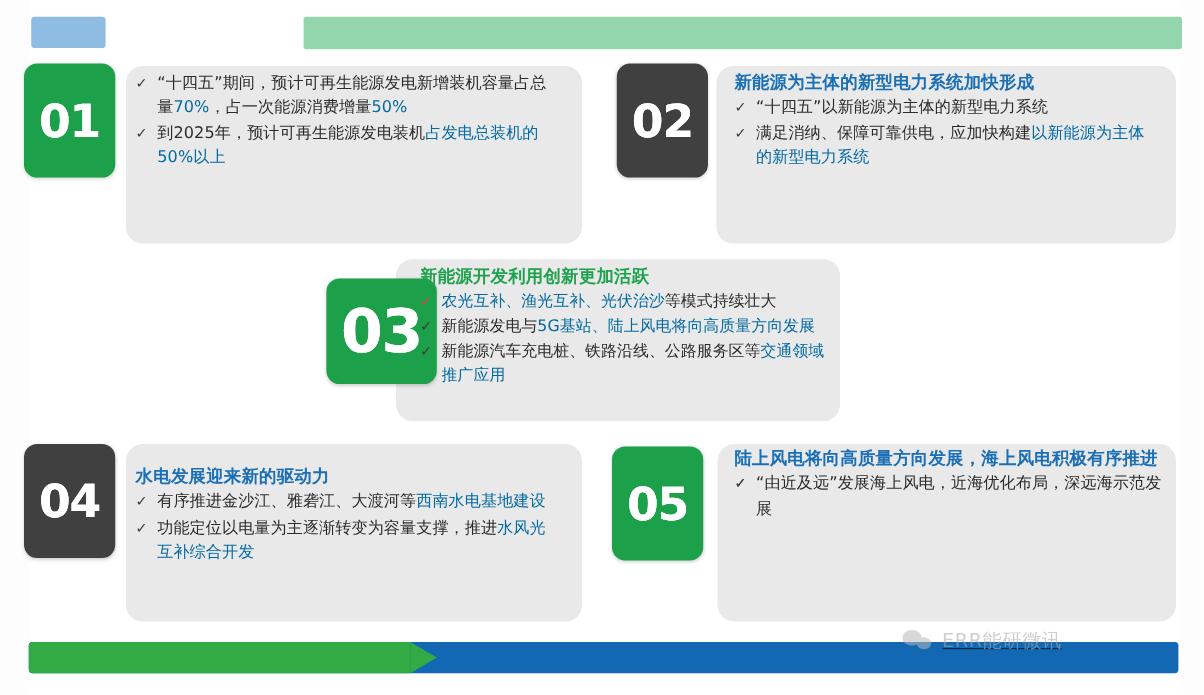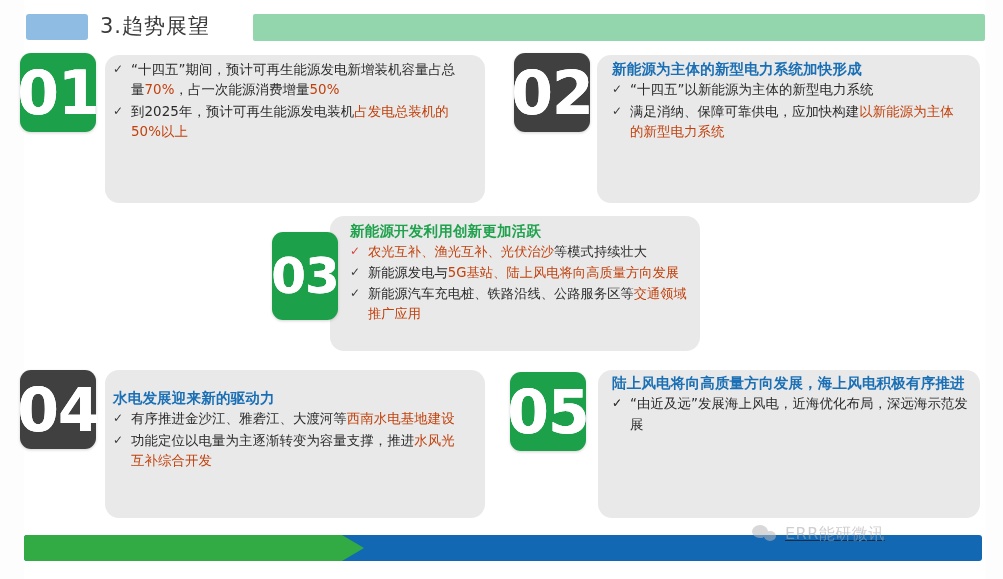--- a/index.html
+++ b/index.html
@@ -42,35 +42,35 @@
   }
   .card.c1{ left:105px;  top:55px;  width:380px; height:148px; }
   .card.c2{ left:597px;  top:55px;  width:383px; height:148px; }
   .card.c3{ left:330px;  top:216px; width:370px; height:135px; }
   .card.c4{ left:105px;  top:370px; width:380px; height:148px; }
   .card.c5{ left:598px;  top:370px; width:382px; height:148px; }
 
   
   .badge{
     position:absolute;
-    width:76px; height:79px;
+    width:76px; height:95px;
     border-radius:11px;
     display:flex; align-items:center; justify-content:center;
     font-family:"DejaVu Sans","Liberation Sans",sans-serif;
-    font-size:60px; font-weight:700; color:#ffffff;
+    font-size:38px; font-weight:700; color:#ffffff;
     letter-spacing:-1px;
     line-height:1;
     box-shadow:0 1px 3px rgba(0,0,0,.18);
     z-index:5;
   }
   .badge.green{ background:#1CA04A; }
   .badge.blue { background:#404040; }
   .badge.b1{ left:20px;  top:53px;  }
   .badge.b2{ left:514px; top:53px;  }
-  .badge.b3{ left:272px; top:232px; width:66px; height:88px; font-size:50px;}
+  .badge.b3{ left:272px; top:232px; width:92px; height:88px; font-size:50px;}
   .badge.b4{ left:20px;  top:370px; }
   .badge.b5{ left:510px; top:372px;text-align:center; }
 
   .badge span{
     display:block;
     -webkit-text-stroke:0px;
     text-shadow:
        0 0 0 #fff;
   }
 
@@ -95,21 +95,21 @@
     color:#2B2B2B;
     padding-left:18px;
     margin-bottom:1px;
     letter-spacing:.1px;
   }
   ul.bl li .ck{
     position:absolute; left:0px; top:0px;
     font-size:12px; color:#3a3a3a;
   }
   ul.bl li.ck-red .ck{ color:#D94040; }
-  .hl{ color:#c2410c; }
+  .hl{ color:#0369a1; }
 
   
   .tx1{ left:113px; top:60px;  width:345px; }
   .tx2{ left:612px; top:60px;  width:355px; }
   .tx3{ left:350px; top:222px; width:345px; }
   .tx4{ left:113px; top:389px; width:345px; }
   .tx5{ left:612px; top:374px; width:358px; }
 
   
   .tx3 ul.bl li{ font-size:13.2px; }
@@ -162,21 +162,20 @@
 </style>
 </head>
 <body>
 
 <div id="slide">
 
   <div class="edge-l"></div>
   <div class="edge-r"></div>
 
   <div class="hdr-blue"></div>
-  <div class="hdr-title">3.趋势展望</div>
   <div class="hdr-green"></div>
 
   <div class="card c1"></div>
   <div class="card c2"></div>
   <div class="card c3"></div>
   <div class="card c4"></div>
   <div class="card c5"></div>
 
   <div class="badge green b1">
       <span>01</span>

